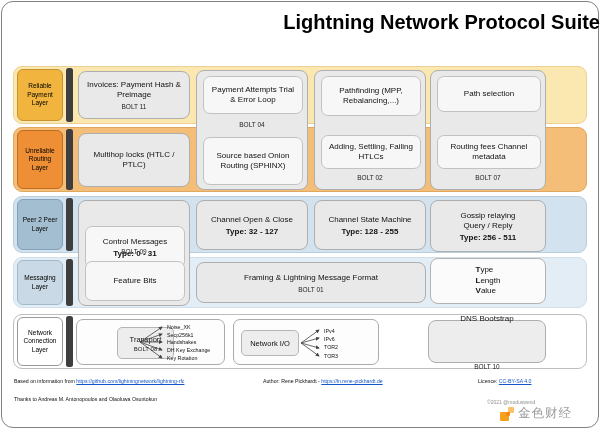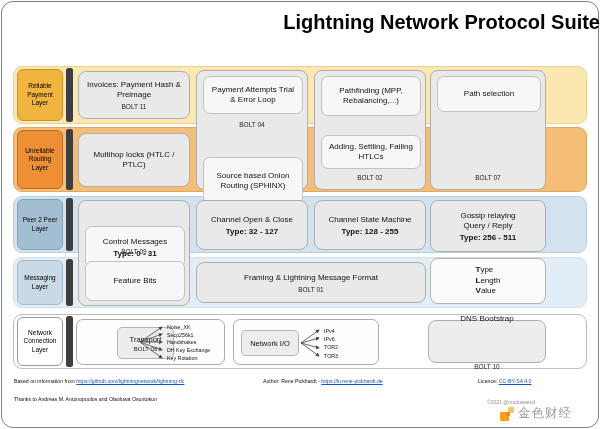--- a/index.html
+++ b/index.html
@@ -45,21 +45,21 @@
   .bolt { font-size:6.5px; color:#222; margin-top:3px; }
   .gbolt { position:absolute; left:0; width:100%; text-align:center; margin:0; font-size:6.5px; color:#222; }
 
   .invoices { left:78px; top:71px; width:112px; height:48px; }
   .multihop { left:78px; top:133px; width:112px; height:54px; }
   .multihop .bt { padding:0 14px; }
 
   .bolt04 { left:196px; top:70px; width:112px; height:120px; }
   .bolt04 .i-pay   { left:6px; top:5px;  width:100px; height:38px; }
   .bolt04 .gbolt   { top:50px; }
-  .bolt04 .i-onion { left:6px; top:66px; width:100px; height:48px;margin-top:20px; }
+  .bolt04 .i-onion { left:6px; top:66px; width:100px; height:48px; }
 
   .bolt02 { left:314px; top:70px; width:112px; height:120px; }
   .bolt02 .i-path  { left:6px; top:5px;  width:100px; height:40px; }
   .bolt02 .i-htlc  { left:6px; top:64px; width:100px; height:34px; }
   .bolt02 .gbolt   { top:103px; }
 
   .bolt07 { left:430px; top:70px; width:116px; height:120px; }
   .bolt07 .i-sel   { left:6px; top:5px;  width:104px; height:36px; }
   .bolt07 .i-fees  { left:6px; top:64px; width:104px; height:34px; }
   .bolt07 .gbolt   { top:103px; }
@@ -159,20 +159,23 @@
     </div>
     <div class="ibox i-htlc">
       <div class="bt">Adding, Settling, Failing HTLCs</div>
     </div>
     <div class="gbolt">BOLT 02</div>
   </div>
 
   <div class="group bolt07">
     <div class="ibox i-sel">
       <div class="bt">Path selection</div>
+    </div>
+    <div class="ibox i-fees">
+      <div class="bt">Routing fees Channel metadata</div>
     </div>
     <div class="gbolt">BOLT 07</div>
   </div>
 
   <div class="gbox multihop">
     <div class="bt">Multihop locks (HTLC / PTLC)</div>
   </div>
 
   <div class="group bolt09">
     <div class="ibox i-ctrl">

